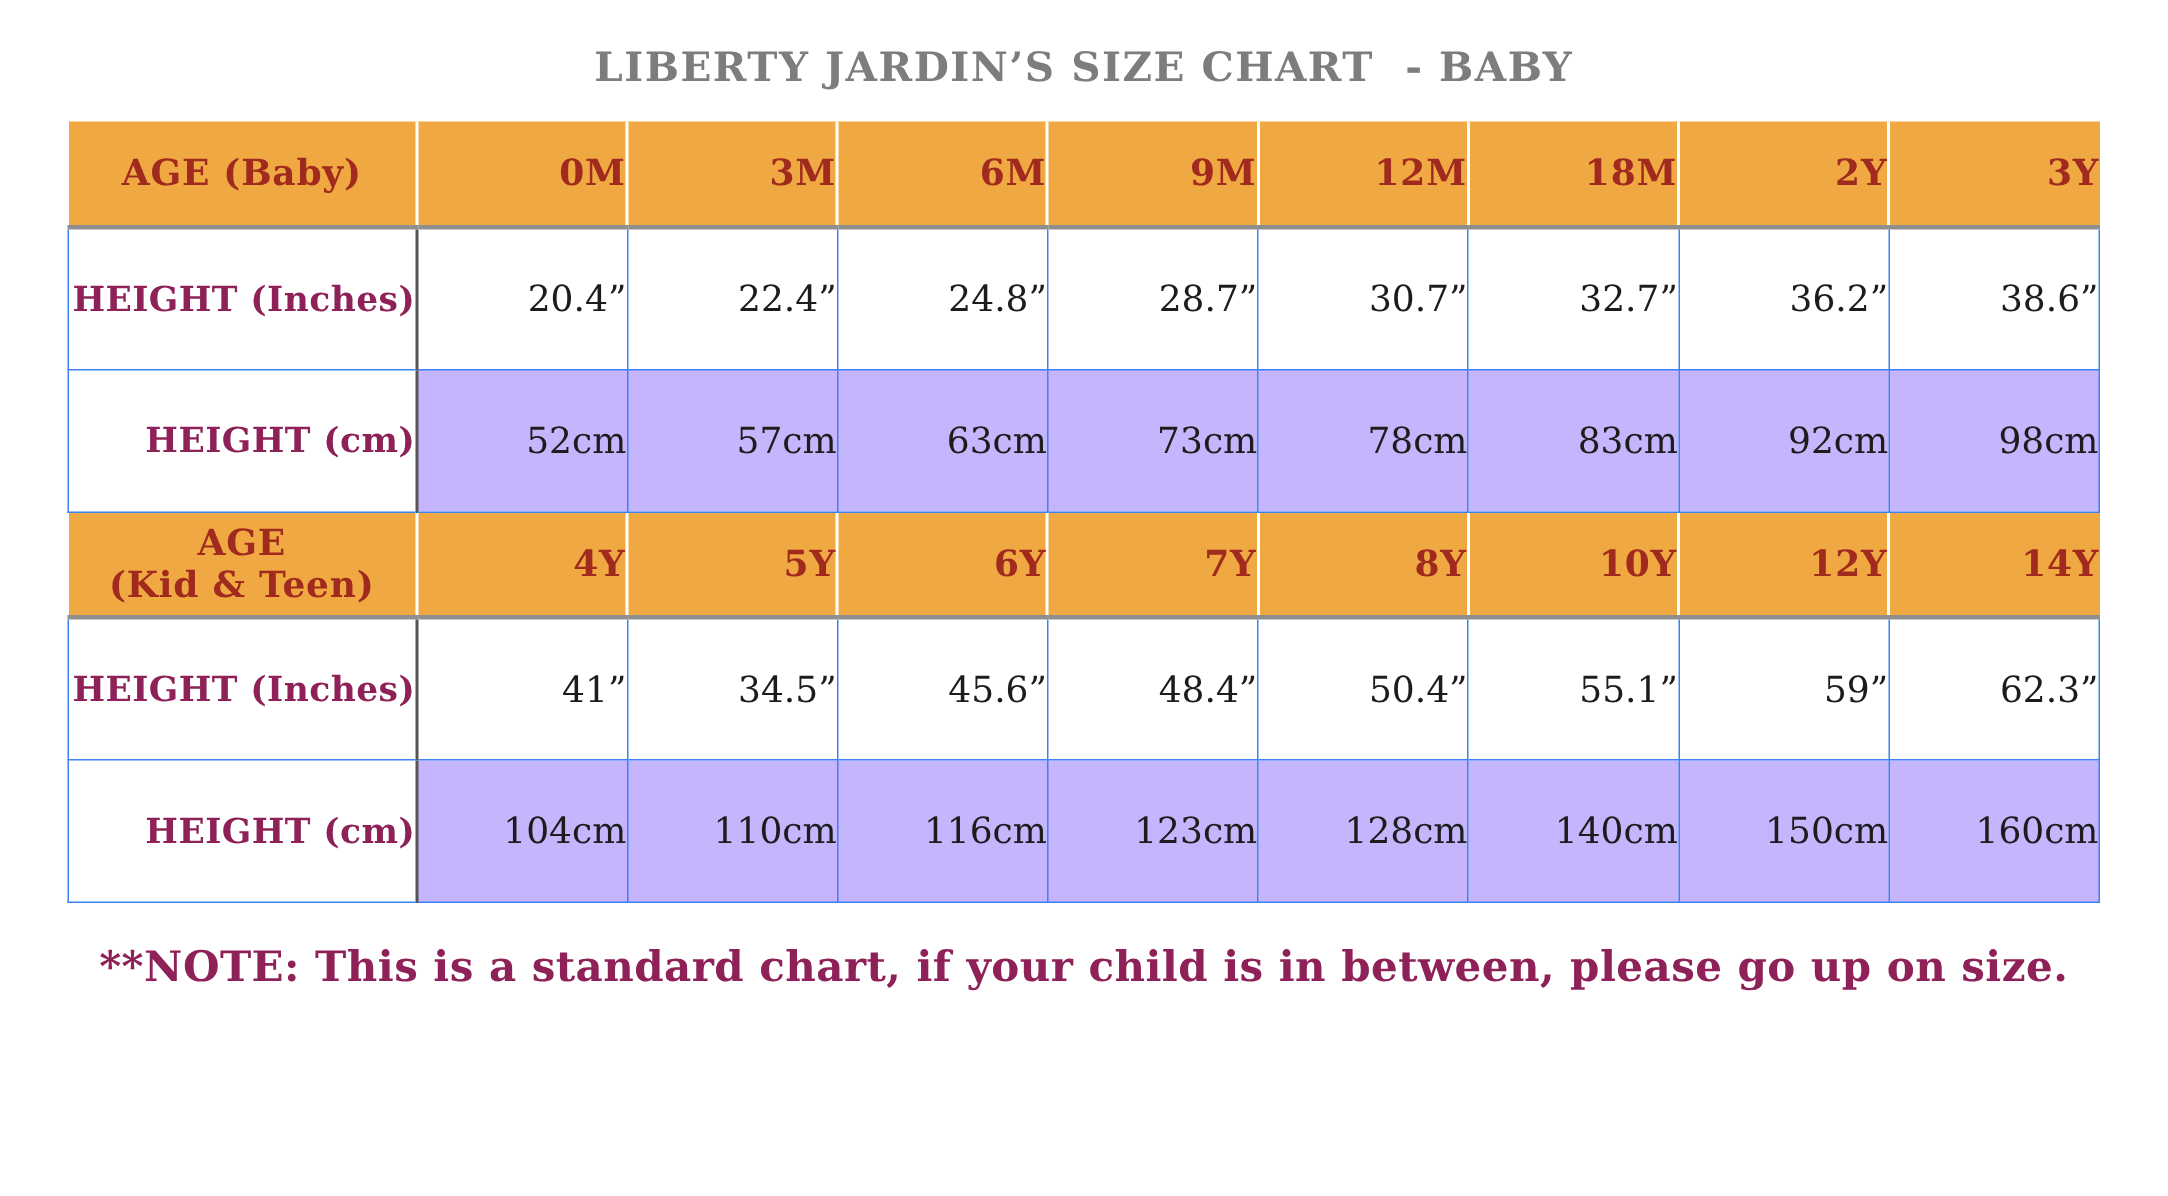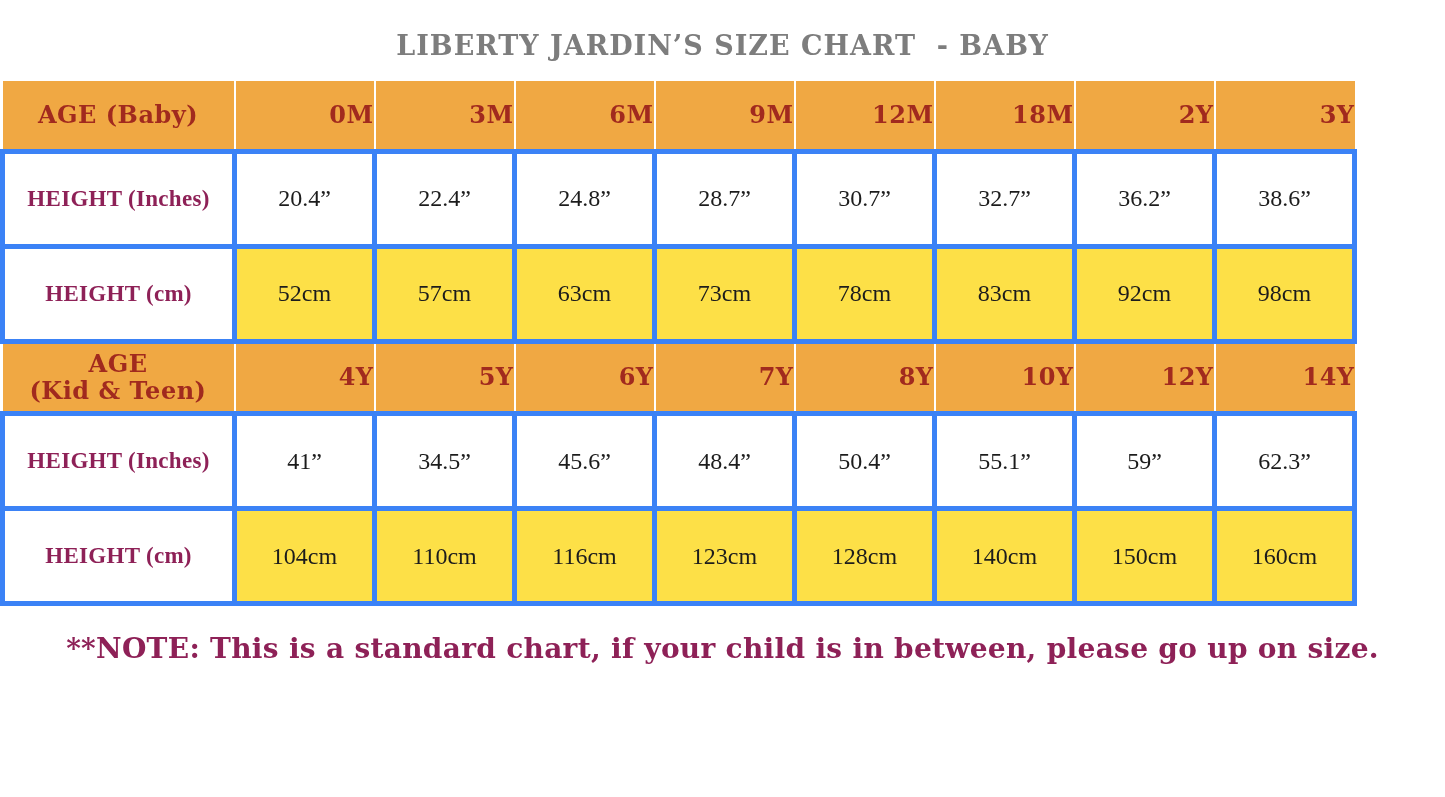--- a/index.html
+++ b/index.html
@@ -20,20 +20,21 @@
     letter-spacing: 1px;
     white-space: pre;
     margin-bottom: 20px;
   }
   .chart-title.second { margin-top: 28px; }
 
   .size-table {
     border-collapse: collapse;
     table-layout: fixed;
     width: 1355px;
+    margin-left: 45px;
   }
   .col-label { width: 232px; }
   .col-size  { width: 140px; }
 
   .size-table th {
     background: #f0a843;
     color: #a12a1e;
     font-size: 24px;
     font-weight: bold;
     height: 70px;
@@ -42,36 +43,35 @@
     border-bottom: 3px solid #8f8f8f;
     letter-spacing: 0.5px;
     line-height: 1.15;
   }
   .size-table th + th { border-left: 2px solid #ffffff; text-align: right; }
   .age-line { display: block; }
   .age-line:empty { display: none; }
 
   .size-table td {
     height: 95px;
-    text-align: center;
+    text-align: right;
     vertical-align: middle;
-    border: 5px solid #3b82f6;
+    border: 1px solid #3b82f6;
     background: #ffffff;
     font-size: 24px;
     color: #1c1c1c;
-    font-family: Liberation Serif, serif;
   }
   .size-table td.row-label {
     color: #8e2157;
     font-weight: bold;
     font-size: 23px;
     border-right: 2px solid #555555;
     letter-spacing: 0.3px;
   }
-  .size-table tr.alt td { background: #fde047; }
+  .size-table tr.alt td { background: #c4b5fd; }
   .size-table tr.alt td.row-label { background: #ffffff; }
 
   .note {
     margin-top: 26px;
     text-align: center;
     color: #8e2157;
     font-size: 28px;
     font-weight: bold;
     letter-spacing: 0.3px;
   }

